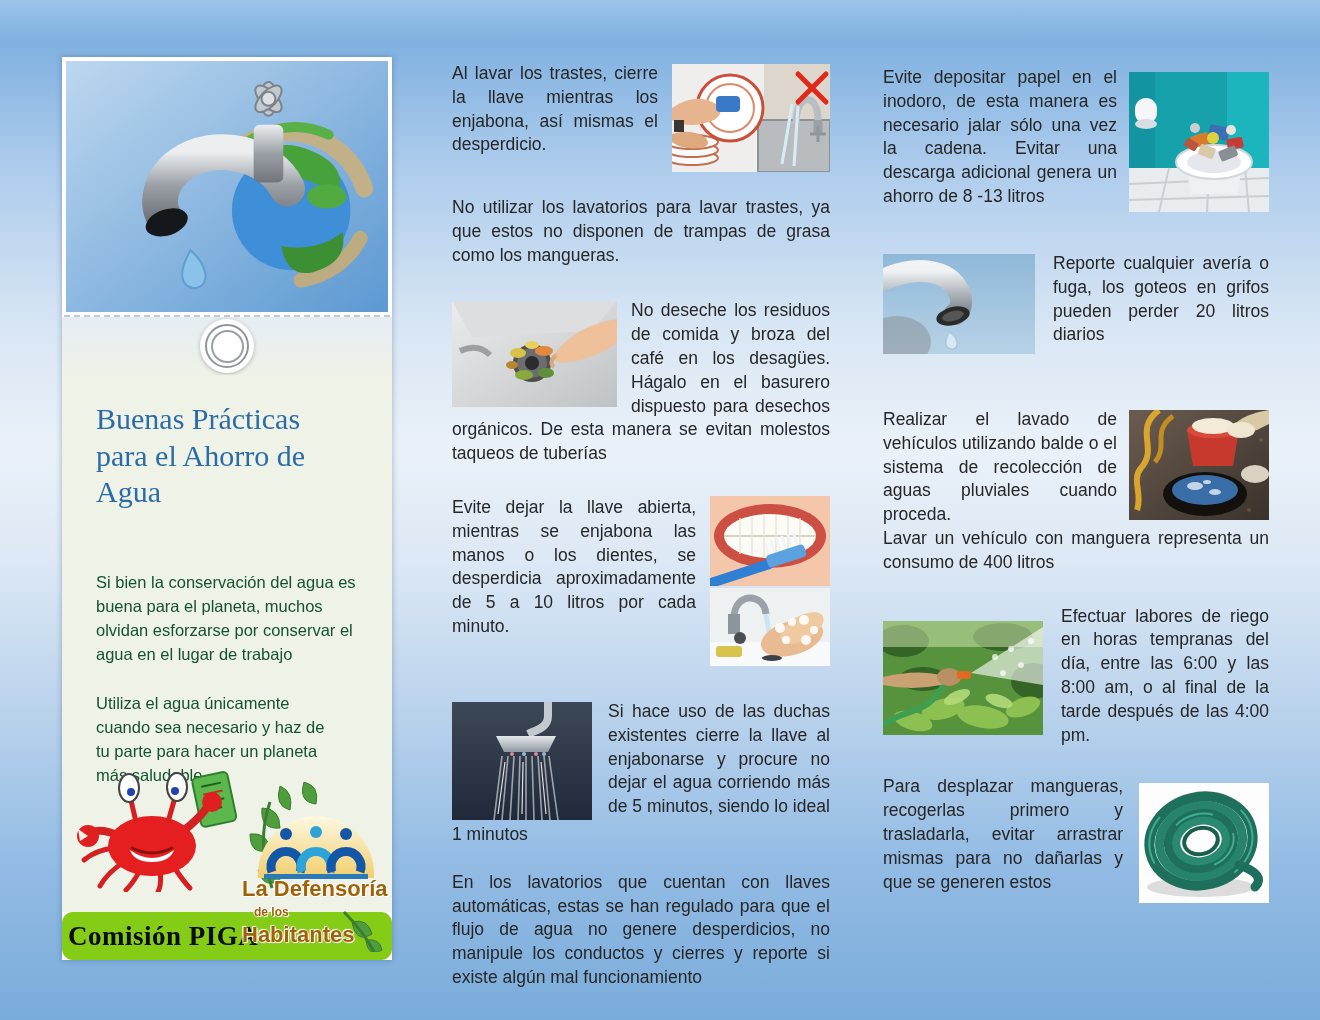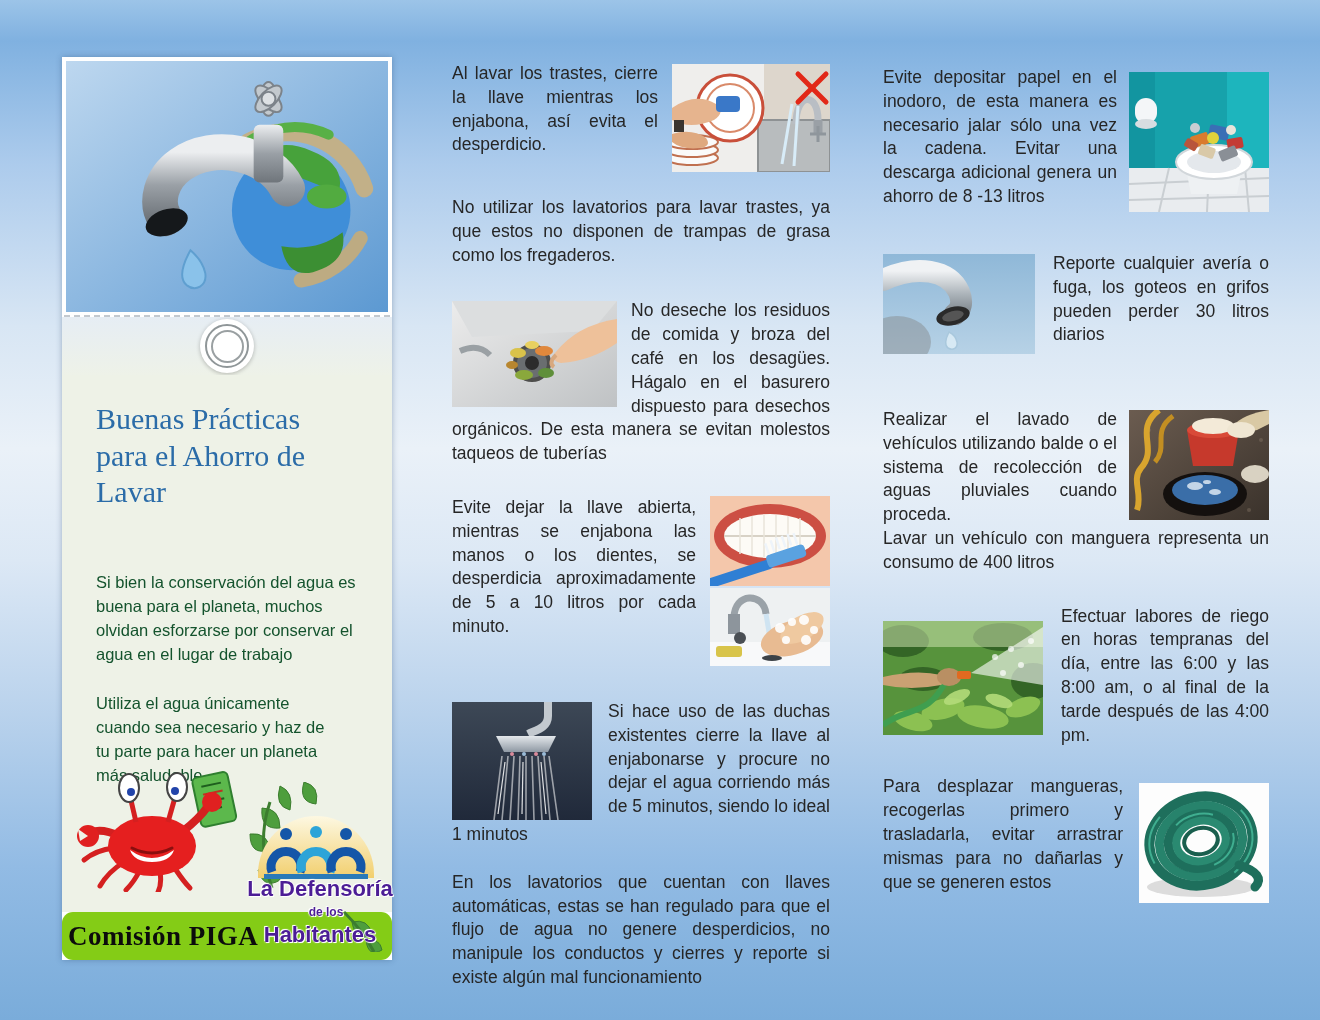--- a/index.html
+++ b/index.html
@@ -26,22 +26,22 @@
     display:flex;align-items:center;justify-content:center;}
   .seal-ring2{width:29px;height:29px;border-radius:50%;border:2px solid #9aa0a2;}
   .greenbody{flex:1;background:#eef2e7;padding:0 34px;position:relative;}
   .lp-title{font-family:"Liberation Serif",serif;font-weight:500;color:#2b6ca8;
     font-size:30px;line-height:1.22;margin:26px 0 0;}
   .lp{color:#14532d;font-size:16.5px;line-height:1.45;margin:0;}
   .lp1{margin-top:60px;}
   .lp2{margin-top:26px;width:90%;}
   .crab{position:absolute;left:14px;bottom:16px;}
   .logo{position:absolute;right:-6px;bottom:-40px;width:164px;height:170px;z-index:3;}
-  .logo-text{position:absolute;left:8px;top:96px;width:156px;text-align:center;
-    color:#4c1d95;font-weight:700;line-height:1.0;
+  .logo-text{position:absolute;left:8px;top:96px;width:156px;text-align:left;
+    color:#a16207;font-weight:700;line-height:1.0;
     text-shadow:0 0 2px #fff,0 0 2px #fff,1px 1px 0 #fff,-1px -1px 0 #fff;}
   .logo-l1{font-size:22px;display:block;}
   .logo-l2{font-size:22px;display:block;margin-top:2px;}
   .logo-small{font-size:12px;font-weight:700;vertical-align:4px;padding-left:12px;}
   .footerband{height:48px;flex:none;background:#84cc16;display:flex;align-items:center;position:relative;z-index:2;border-radius:11px;}
   .footerband span{font-family:"Liberation Serif",serif;font-weight:700;font-size:27px;
     color:#0c0c0c;padding-left:6px;letter-spacing:.5px;}
   
   .col{position:absolute;color:#262626;font-size:17.5px;line-height:1.36;}
   .mid{left:452px;top:62px;width:378px;}
@@ -104,21 +104,21 @@
 
     <div class="sealrow">
       <div class="seal">
         <div class="seal-ring">
             <div class="seal-ring2"></div>
           </div>
       </div>
     </div>
 
     <div class="greenbody">
-      <h1 class="lp-title">Buenas Prácticas para el Ahorro de Lavar</h1>
+      <h1 class="lp-title">Buenas Prácticas para el Ahorro de Agua</h1>
       <p class="lp lp1">Si bien la conservación del agua es buena para el planeta, muchos olvidan esforzarse por conservar el agua en el lugar de trabajo</p>
       <p class="lp lp2">Utiliza el agua únicamente cuando sea necesario y haz de tu parte para hacer un planeta más saludable.</p>
 
       <div class="crab">
         <svg width="168" height="122" viewBox="0 0 168 122">
 
           <g transform="rotate(-12 140 28)">
             <rect x="120" y="4" width="36" height="50" rx="5" fill="#5cb84c" stroke="#2f7f2f" stroke-width="2"></rect>
             <line x1="128" y1="14" x2="148" y2="14" stroke="#1e5e1e" stroke-width="2"></line>
             <line x1="128" y1="22" x2="148" y2="22" stroke="#c03020" stroke-width="2"></line>
@@ -224,24 +224,24 @@
           <ellipse cx="20" cy="86" rx="26" ry="7" fill="#fafafa" stroke="#c07050" stroke-width="2"></ellipse>
           <ellipse cx="20" cy="78" rx="26" ry="7" fill="#fafafa" stroke="#c07050" stroke-width="2"></ellipse>
           <circle cx="58" cy="44" r="33" fill="#ffffff" stroke="#c94f3a" stroke-width="3"></circle>
           <circle cx="58" cy="44" r="24" fill="none" stroke="#d98a6a" stroke-width="2"></circle>
           <path d="M0,44 q24,-16 44,-4 q10,8 -2,16 q-24,10 -42,0z" fill="#e6b48e"></path>
           <path d="M0,70 q20,-6 34,4 q6,8 -6,10 q-18,2 -28,-6z" fill="#dfa97f"></path>
           <rect x="2" y="56" width="10" height="12" fill="#3a3530"></rect>
           <rect x="44" y="32" width="24" height="16" rx="4" fill="#3a78c8"></rect>
         </svg>
       </div>
-      <p class="block">Al lavar los trastes, cierre la llave mientras los enjabona, así evita el desperdicio.</p>
-    </div>
-
-    <p class="block" style="margin-top:18px">No utilizar los lavatorios para lavar trastes, ya que estos no disponen de trampas de grasa como los fregaderos.</p>
+      <p class="block">Al lavar los trastes, cierre la llave mientras los enjabona, así mismas el desperdicio.</p>
+    </div>
+
+    <p class="block" style="margin-top:18px">No utilizar los lavatorios para lavar trastes, ya que estos no disponen de trampas de grasa como los mangueras.</p>
 
     <div class="blk" style="margin-top:32px">
       <div class="photo fl" style="width:165px;height:106px;margin:2px 14px 4px 0">
         <svg viewBox="0 0 165 106" width="165" height="106">
           <defs>
               <linearGradient id="sink2" x1="0" y1="0" x2="1" y2="1">
             <stop offset="0" stop-color="#ececec"></stop>
                 <stop offset="1" stop-color="#bfc2c4"></stop>
               </linearGradient>
             </defs>
@@ -420,21 +420,21 @@
               </linearGradient>
             </defs>
           <rect width="152" height="100" fill="url(#sky3)"></rect>
           <ellipse cx="14" cy="88" rx="34" ry="26" fill="#8a9298" opacity=".55"></ellipse>
           <path d="M0,26 C34,10 66,16 76,38 C80,48 78,56 72,60" stroke="url(#mt3)" stroke-width="22" fill="none" stroke-linecap="round"></path>
           <ellipse cx="70" cy="62" rx="17" ry="9" transform="rotate(-14 70 62)" fill="#2a2a2a"></ellipse>
           <ellipse cx="70" cy="62" rx="11" ry="5" transform="rotate(-14 70 62)" fill="#555"></ellipse>
           <path d="M66,78 C62,86 61,91 65,94 C70,97 75,94 74,88 C73,83 70,80 66,78 Z" fill="#d7e9f4" stroke="#a9c8dd" stroke-width="1.5"></path>
         </svg>
       </div>
-      <p class="block">Reporte cualquier avería o fuga, los goteos en grifos pueden perder 30 litros diarios</p>
+      <p class="block">Reporte cualquier avería o fuga, los goteos en grifos pueden perder 20 litros diarios</p>
     </div>
 
     <div class="blk" style="margin-top:52px">
       <div class="photo fr" style="width:140px;height:110px;margin:2px 0 4px 12px">
         <svg viewBox="0 0 140 110" width="140" height="110">
           <defs>
               <linearGradient id="gnd" x1="0" y1="0" x2="1" y2="1">
             <stop offset="0" stop-color="#6b5c50"></stop>
                 <stop offset="1" stop-color="#3a322b"></stop>
               </linearGradient>

